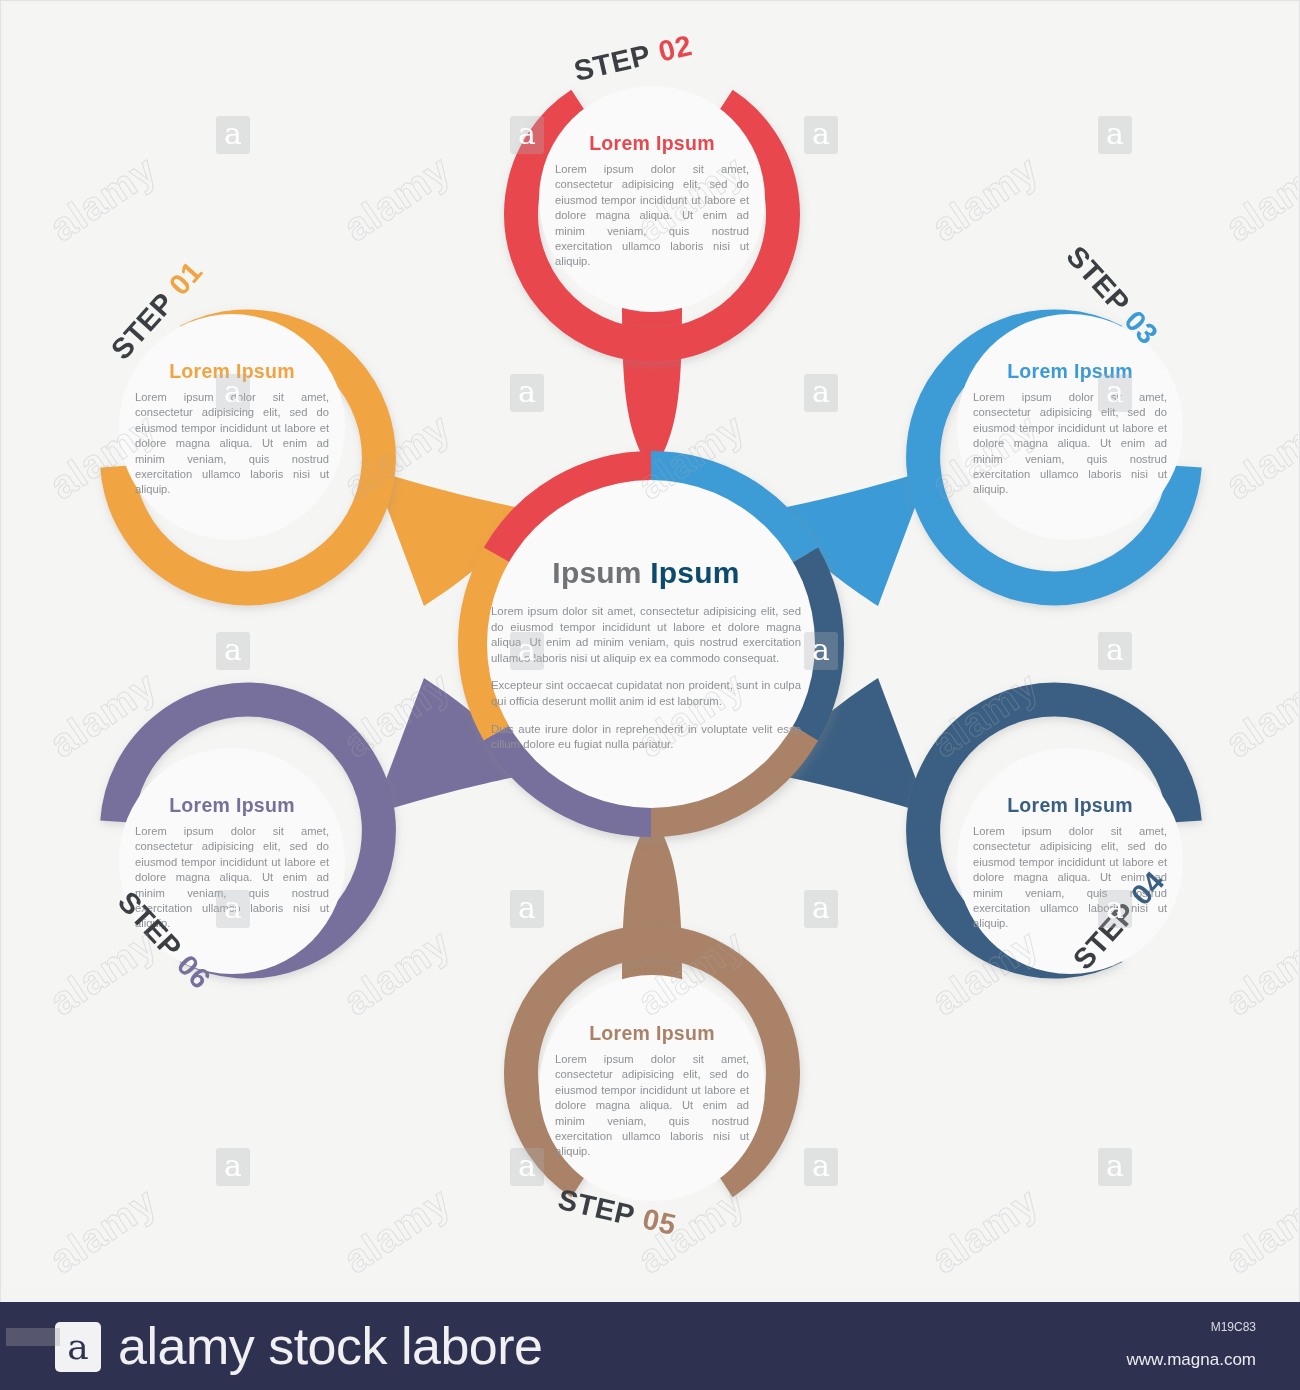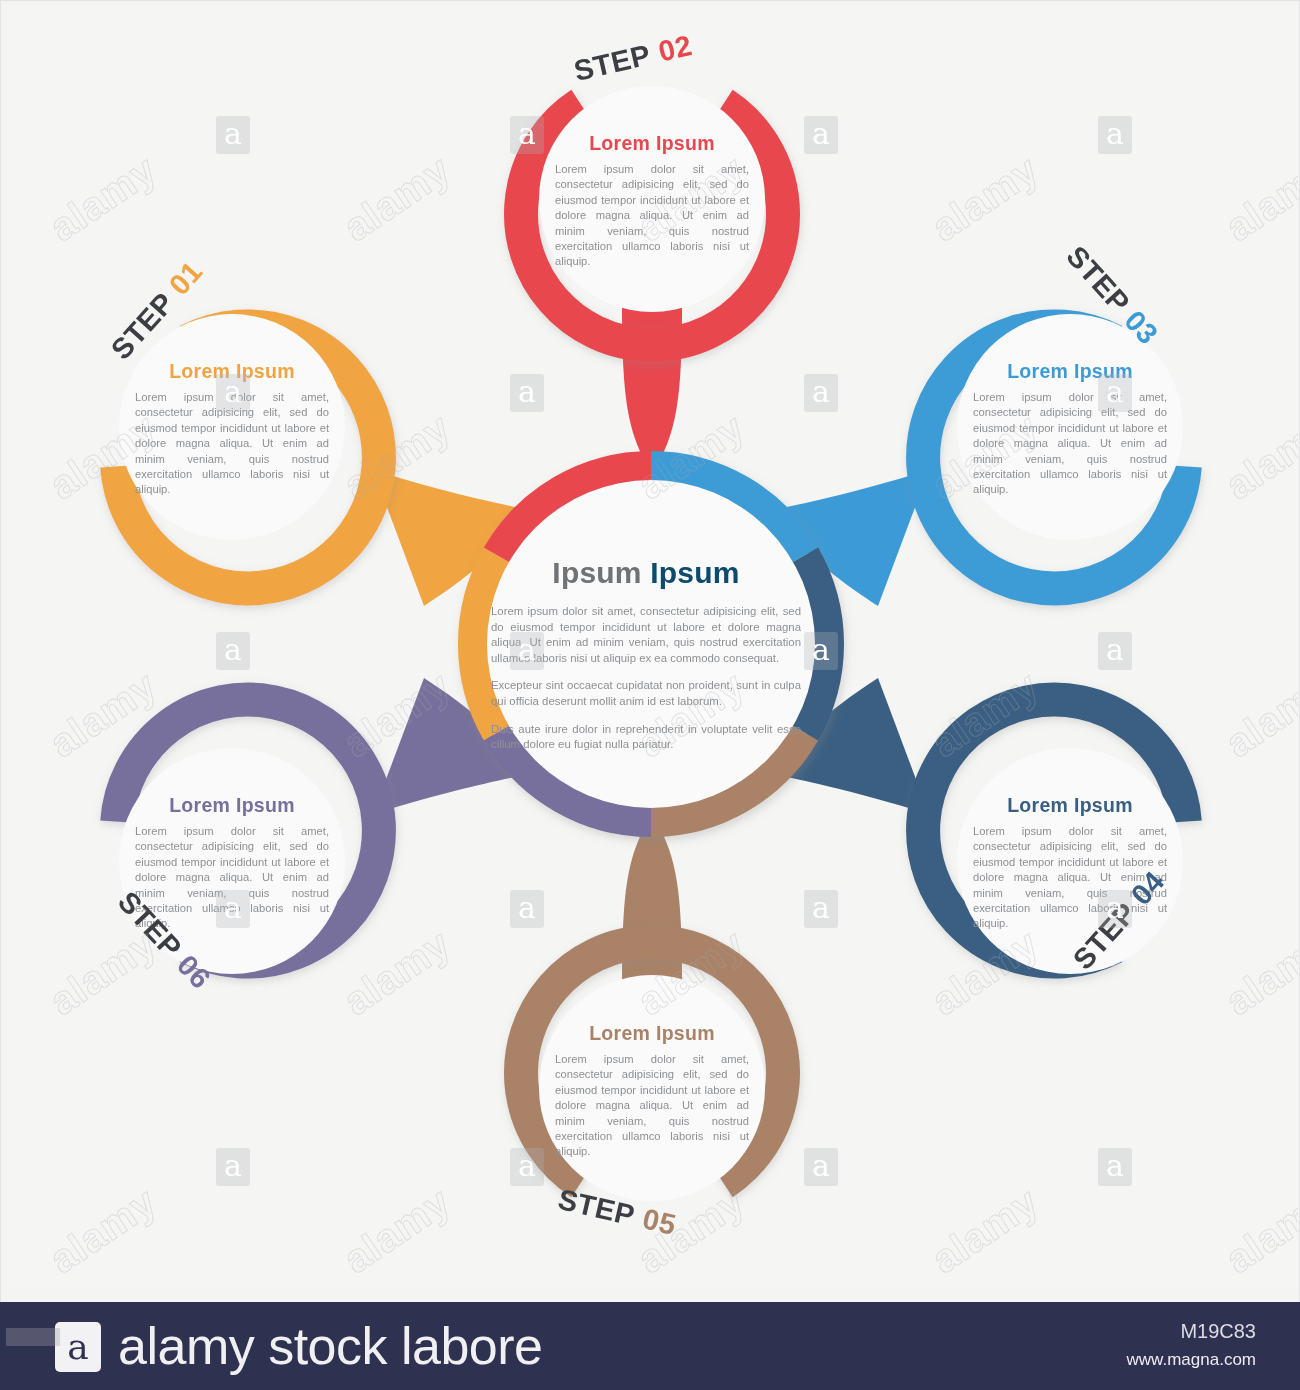--- a/index.html
+++ b/index.html
@@ -90,21 +90,21 @@
   #footer .logo-box span{
     display:block;width:100%;text-align:center;
     font-family:"DejaVu Serif",serif;font-size:36px;line-height:50px;color:#2e3150;
   }
   #footer .brand{
     position:absolute;left:118px;top:14px;
     color:#f0f0f3;font-size:52px;font-weight:400;letter-spacing:-.5px;
     font-family:"Liberation Sans",sans-serif;
   }
   #footer .code{
-    position:absolute;right:44px;top:18px;color:#dcdce4;font-size:20px;
+    position:absolute;right:44px;top:18px;color:#dcdce4;font-size:12px;
   }
   #footer .url{
     position:absolute;right:44px;top:48px;color:#ececf2;font-size:17px;
   }
   .hidden-handle{
     position:absolute;left:6px;top:1328px;width:54px;height:18px;
     background:rgba(160,160,170,.35);
   }
 </style>
 </head>

